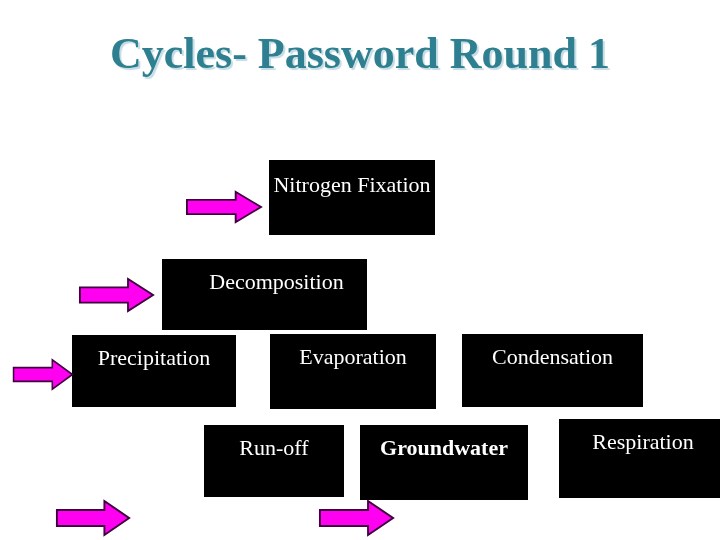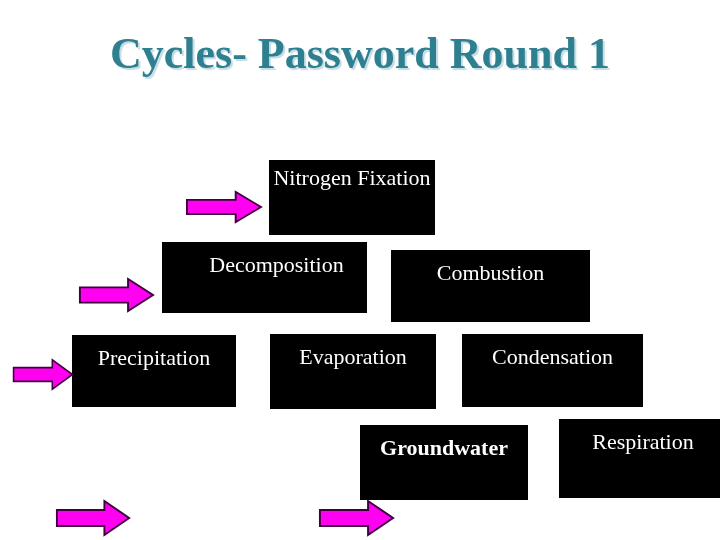--- a/index.html
+++ b/index.html
@@ -58,29 +58,29 @@
     stroke-linejoin: miter;
   }
 </style>
 </head>
 <body>
 
 <div class="slide">
 
   <div class="slide-title">Cycles- Password Round 1</div>
 
-  <div class="box" style="left:269px; top:160px; width:166px; height:75px; padding-top:4px;">Nitrogen Fixation</div>
+  <div class="box" style="left:269px; top:160px; width:166px; height:75px; padding-top:11px;">Nitrogen Fixation</div>
 
-  <div class="box" style="left:162px; top:242px; width:205px; height:71px;padding-left:24px;">Decomposition</div>
-  <div class="box" style="left:391px; top:250px; width:199px; height:72px;">Combustion</div>
+  <div class="box" style="left:162px; top:259px; width:205px; height:71px;padding-left:24px;">Decomposition</div>
 
   <div class="box" style="left:72px; top:335px; width:164px; height:72px;">Precipitation</div>
   <div class="box" style="left:270px; top:334px; width:166px; height:75px;font-family:Liberation Serif, serif;">Evaporation</div>
   <div class="box" style="left:462px; top:334px; width:181px; height:73px;">Condensation</div>
 
+  <div class="box" style="left:204px; top:425px; width:140px; height:72px;">Run-off</div>
   <div class="box" style="left:360px; top:425px; width:168px; height:75px;font-weight:bold;">Groundwater</div>
   <div class="box" style="left:535px; top:419px; width:168px; height:79px;margin-left:24px;">Respiration</div>
 
   <div class="arrow" style="left:185px; top:190px; width:78px; height:34px;">
     <svg viewBox="0 0 80 38" preserveAspectRatio="none">
       <polygon points="2,11 52,11 52,2 78,19 52,36 52,27 2,27" fill="#FF00F0"></polygon>
     </svg>
   </div>
   <div class="arrow" style="left:78px; top:277px; width:77px; height:36px;">
     <svg viewBox="0 0 80 38" preserveAspectRatio="none">

